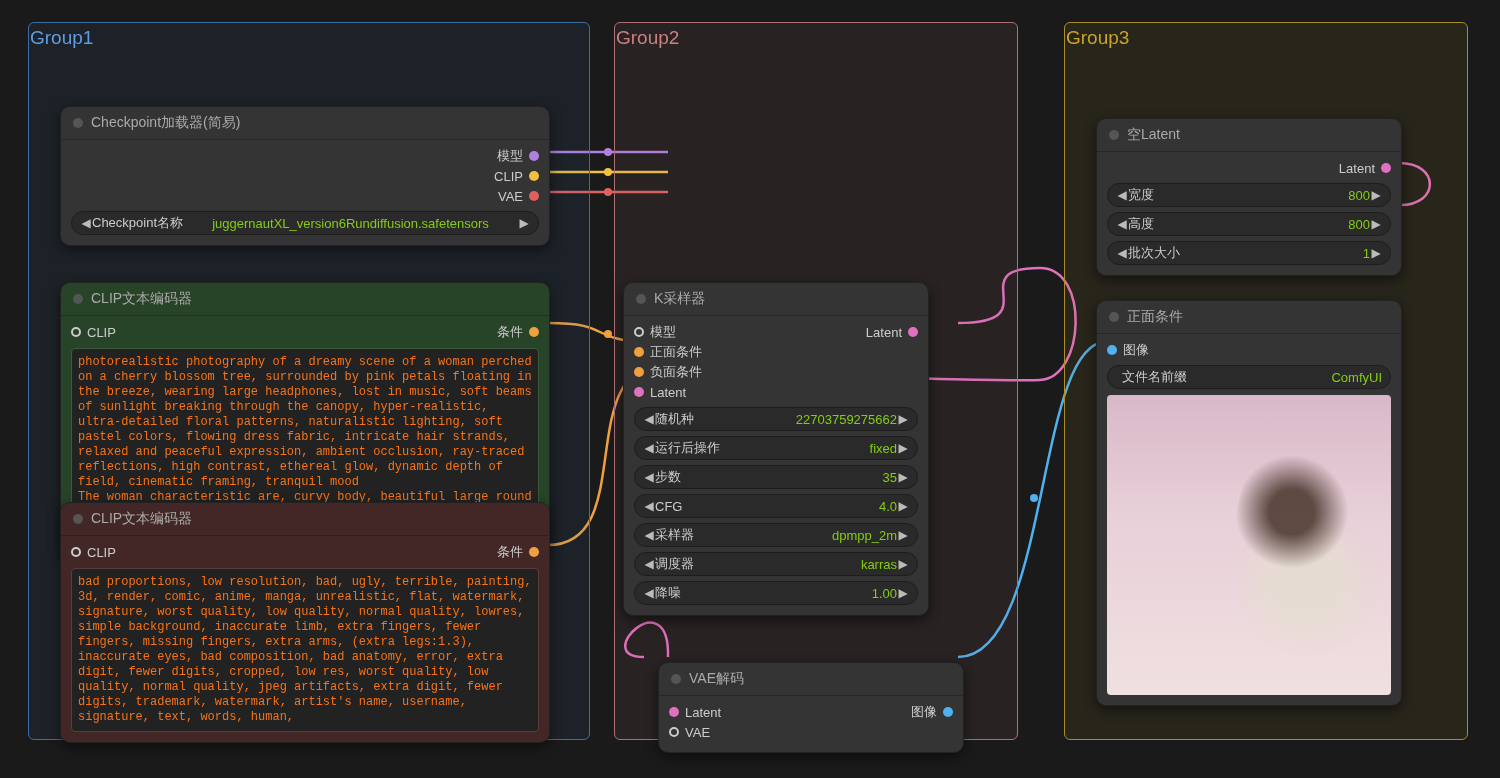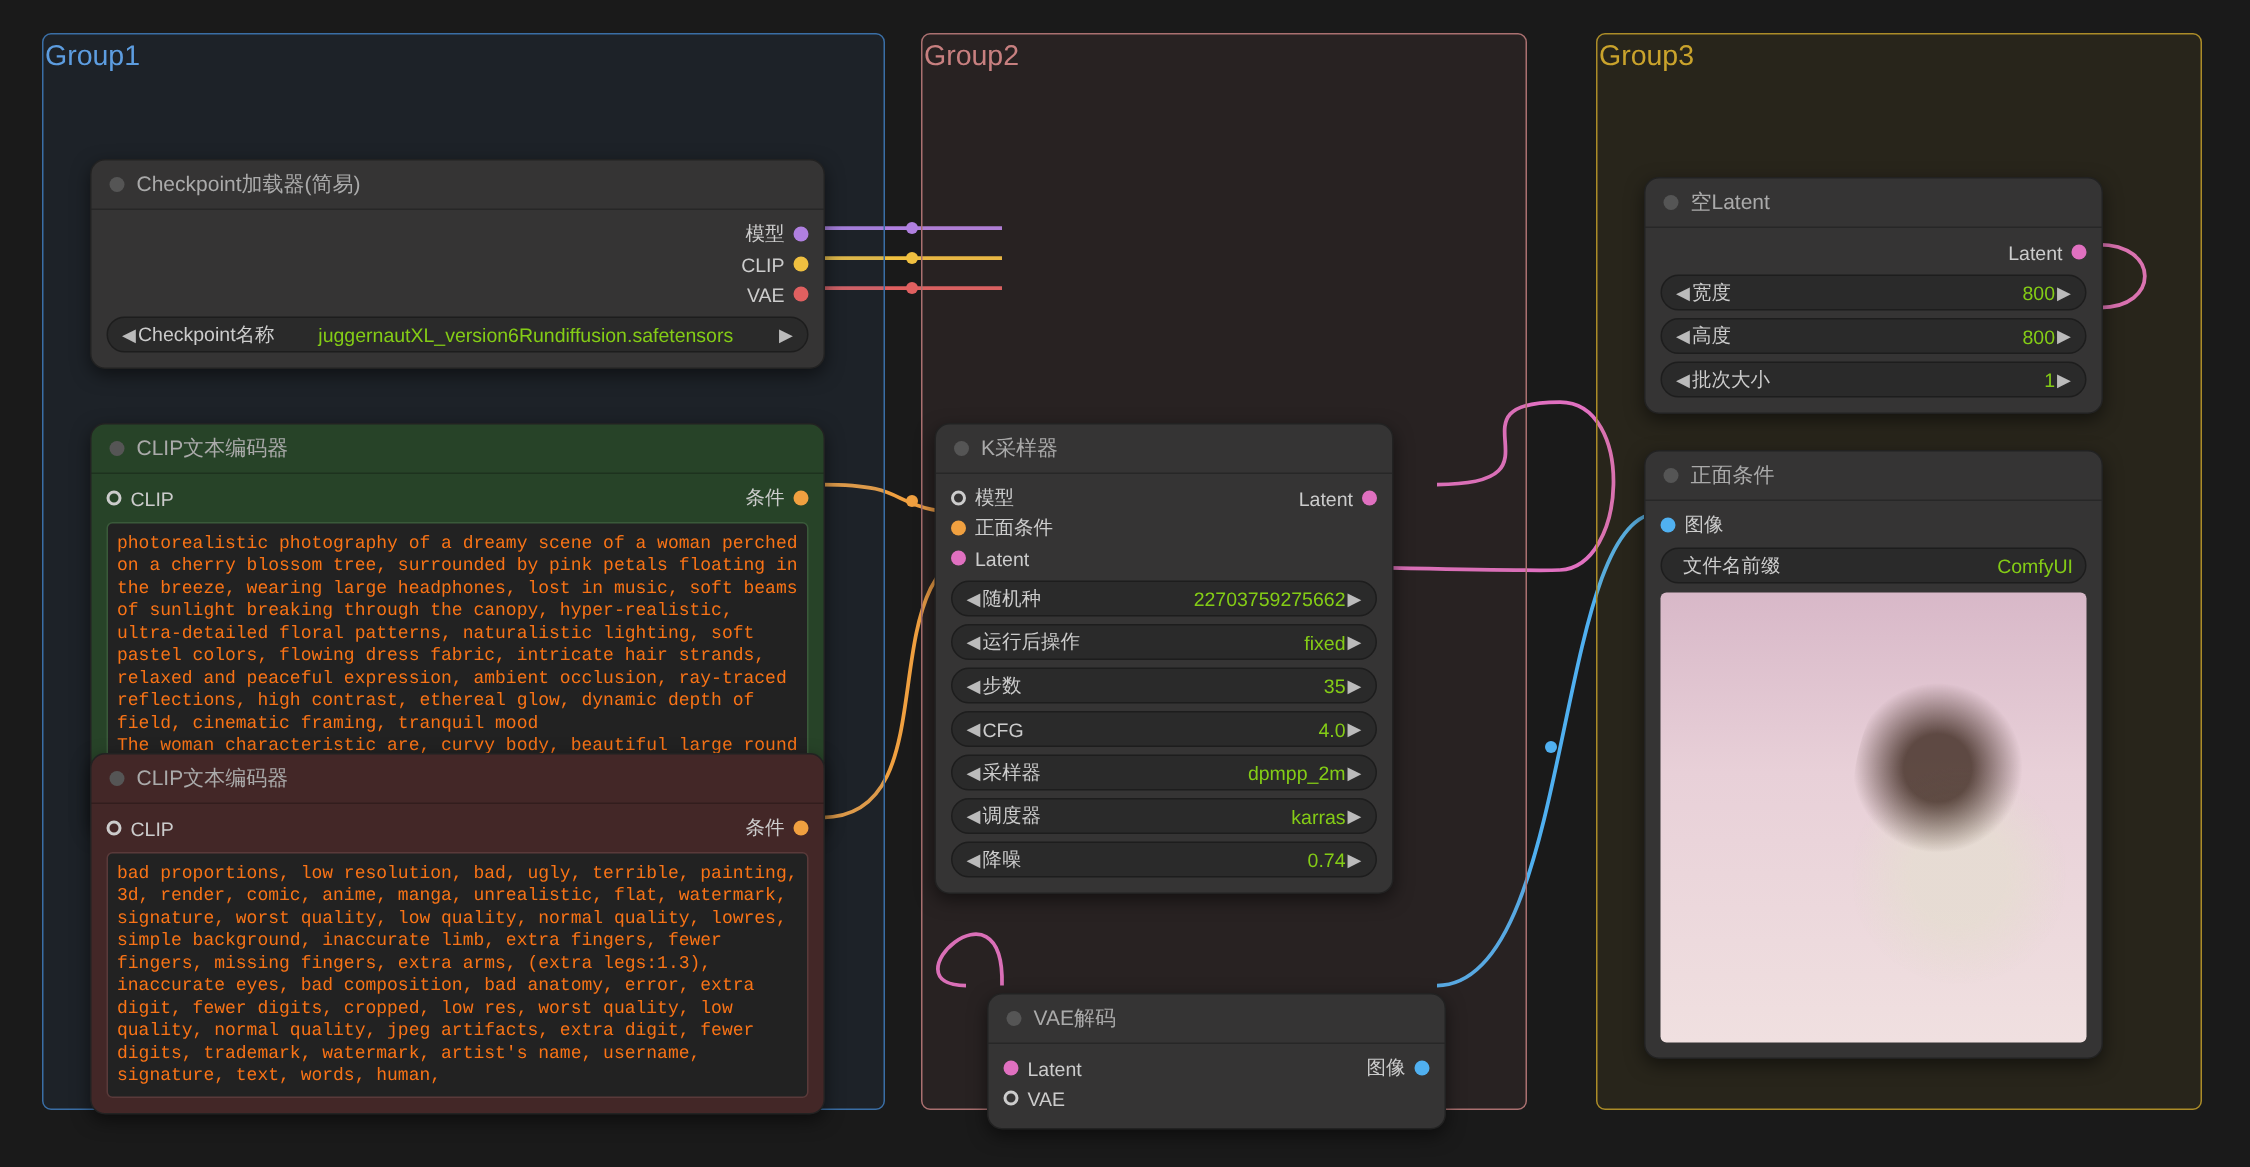--- a/index.html
+++ b/index.html
@@ -254,20 +254,24 @@
         <span style="display:flex;align-items:center;gap:6px;">
             <span>Latent</span>
             <span class="port-dot c-pink"></span>
           </span>
       </div>
       <div class="port-row">
           <span class="port-dot c-orange"></span>
           <span>正面条件</span>
         </div>
       <div class="port-row">
+          <span class="port-dot c-orange"></span>
+          <span>负面条件</span>
+        </div>
+      <div class="port-row">
           <span class="port-dot c-pink"></span>
           <span>Latent</span>
         </div>
 
       <div class="slot">
           <span class="arrow">◀</span>
           <span class="label">随机种</span>
           <span class="val">22703759275662</span>
           <span class="arrow">▶</span>
         </div>
@@ -297,21 +301,21 @@
         </div>
       <div class="slot">
           <span class="arrow">◀</span>
           <span class="label">调度器</span>
           <span class="val">karras</span>
           <span class="arrow">▶</span>
         </div>
       <div class="slot">
           <span class="arrow">◀</span>
           <span class="label">降噪</span>
-          <span class="val">0.74</span>
+          <span class="val">1.00</span>
           <span class="arrow">▶</span>
         </div>
     </div>
   </div>
 
   <div class="node plain" style="left:658px; top:614px; width:306px;margin-top:48px;">
     <div class="node-header">
       <span class="header-dot"></span>
       <span>VAE解码</span>
     </div>

